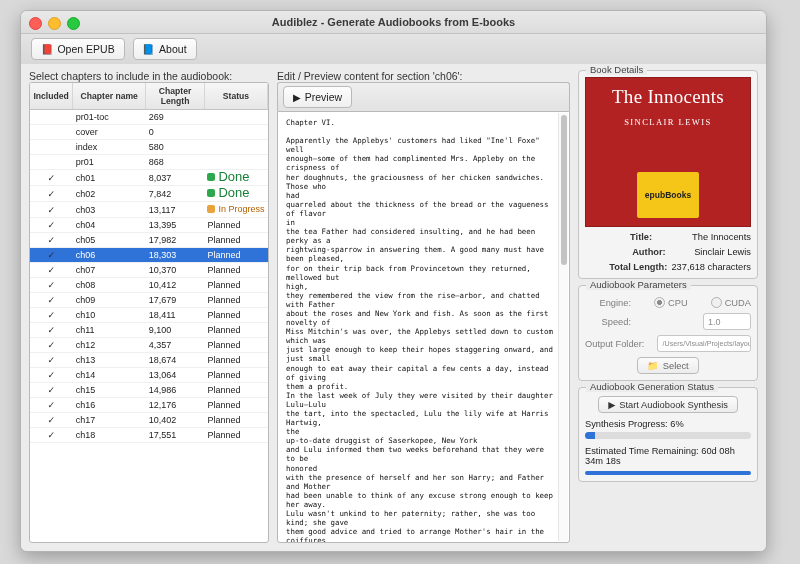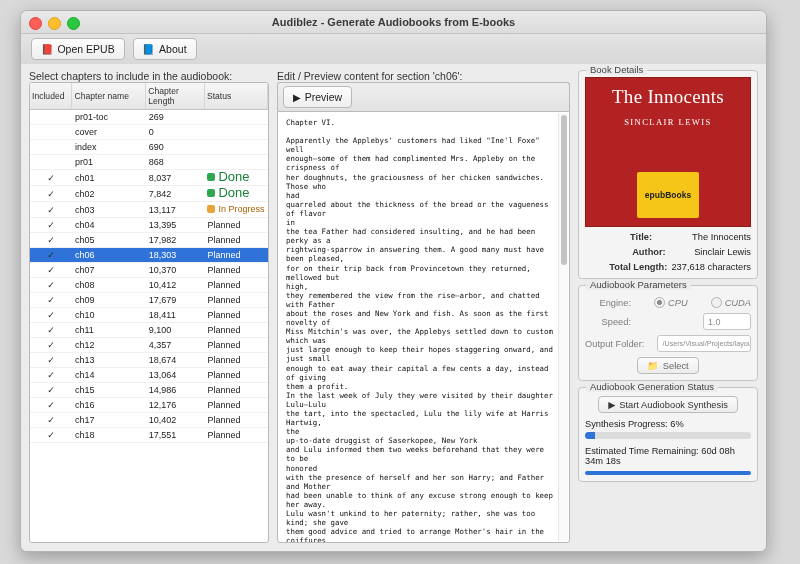--- a/index.html
+++ b/index.html
@@ -61,22 +61,22 @@
   
   .left{width:240px;display:flex;flex-direction:column;}
   .table-wrap{
     flex:1;background:#fff;border:1px solid #b9b9b9;border-radius:3px;overflow:hidden;
     display:flex;flex-direction:column;
   }
   table.chapters{border-collapse:collapse;width:100%;font-size:9px;}
   table.chapters th{
     background:linear-gradient(#f6f6f6,#e6e6e6);
     border-bottom:1px solid #c4c4c4;border-right:1px solid #d6d6d6;
-    font-weight:normal;font-size:8.6px;color:#333;
-    padding:3px 2px;text-align:left;
+    font-weight:bold;font-size:8.6px;color:#333;
+    padding:3px 2px;text-align:center;
   }
   table.chapters td{
     border-bottom:1px solid #f0f0f0;
     padding:1px 3px;height:12px;line-height:12px;
     white-space:nowrap;overflow:hidden;
   }
   td.c-inc{width:38px;text-align:center;color:#333;}
   td.c-name{width:82px;}
   td.c-len{width:62px;}
   td.c-stat{width:56px;}
@@ -134,21 +134,21 @@
   .cover .cauth{font-family:"Liberation Serif",serif;font-size:8.6px;letter-spacing:1.4px;margin-top:10px;}
   .cover .cbadge{
     margin-top:auto;background:#f5c518;color:#222;font-size:8.5px;font-weight:bold;
     padding:18px 8px;border-radius:2px;
   }
   .kv{display:flex;gap:4px;font-size:9.3px;margin-top:5px;justify-content:flex-end;}
   .kv .k{font-weight:bold;color:#333;min-width:58px;}
   .kv .v{color:#222;}
   .row{display:flex;align-items:center;gap:13px;margin:5px 0;font-size:9.3px;color:#7d7d7d;justify-content:space-between;}
   .row .lbl{min-width:46px;text-align:right;}
-  .radio{display:inline-flex;align-items:center;gap:3px;font-style:italic;}
+  .radio{display:inline-flex;align-items:center;gap:3px;}
   .rdot{width:9px;height:9px;border-radius:50%;border:1px solid #b0b0b0;background:#f0f0f0;display:inline-block;}
   .rdot.on{background:radial-gradient(circle at 50% 50%, #8a8a8a 0 2.2px, #f2f2f2 2.6px);}
   .selectbox{
     flex:1;height:16px;background:linear-gradient(#fbfbfb,#efefef);
     border:1px solid #c0c0c0;border-radius:3px;display:flex;align-items:center;
     padding:0 4px;font-size:9px;color:#8a8a8a;gap:4px;
   }
   .selectbox .chev{margin-left:auto;font-size:7px;color:#999;}
   .txtbox{
     flex:1;height:15px;background:#fff;border:1px solid #c6c6c6;border-radius:3px;
@@ -215,21 +215,21 @@
               </tr>
               <tr>
                 <td class="c-inc"></td>
                 <td class="c-name">cover</td>
                 <td class="c-len">0</td>
                 <td class="c-stat"></td>
               </tr>
               <tr>
                 <td class="c-inc"></td>
                 <td class="c-name">index</td>
-                <td class="c-len">690</td>
+                <td class="c-len">580</td>
                 <td class="c-stat"></td>
               </tr>
               <tr>
                 <td class="c-inc"></td>
                 <td class="c-name">pr01</td>
                 <td class="c-len">868</td>
                 <td class="c-stat"></td>
               </tr>
               <tr>
                 <td class="c-inc"><span class="check">✓</span></td>

